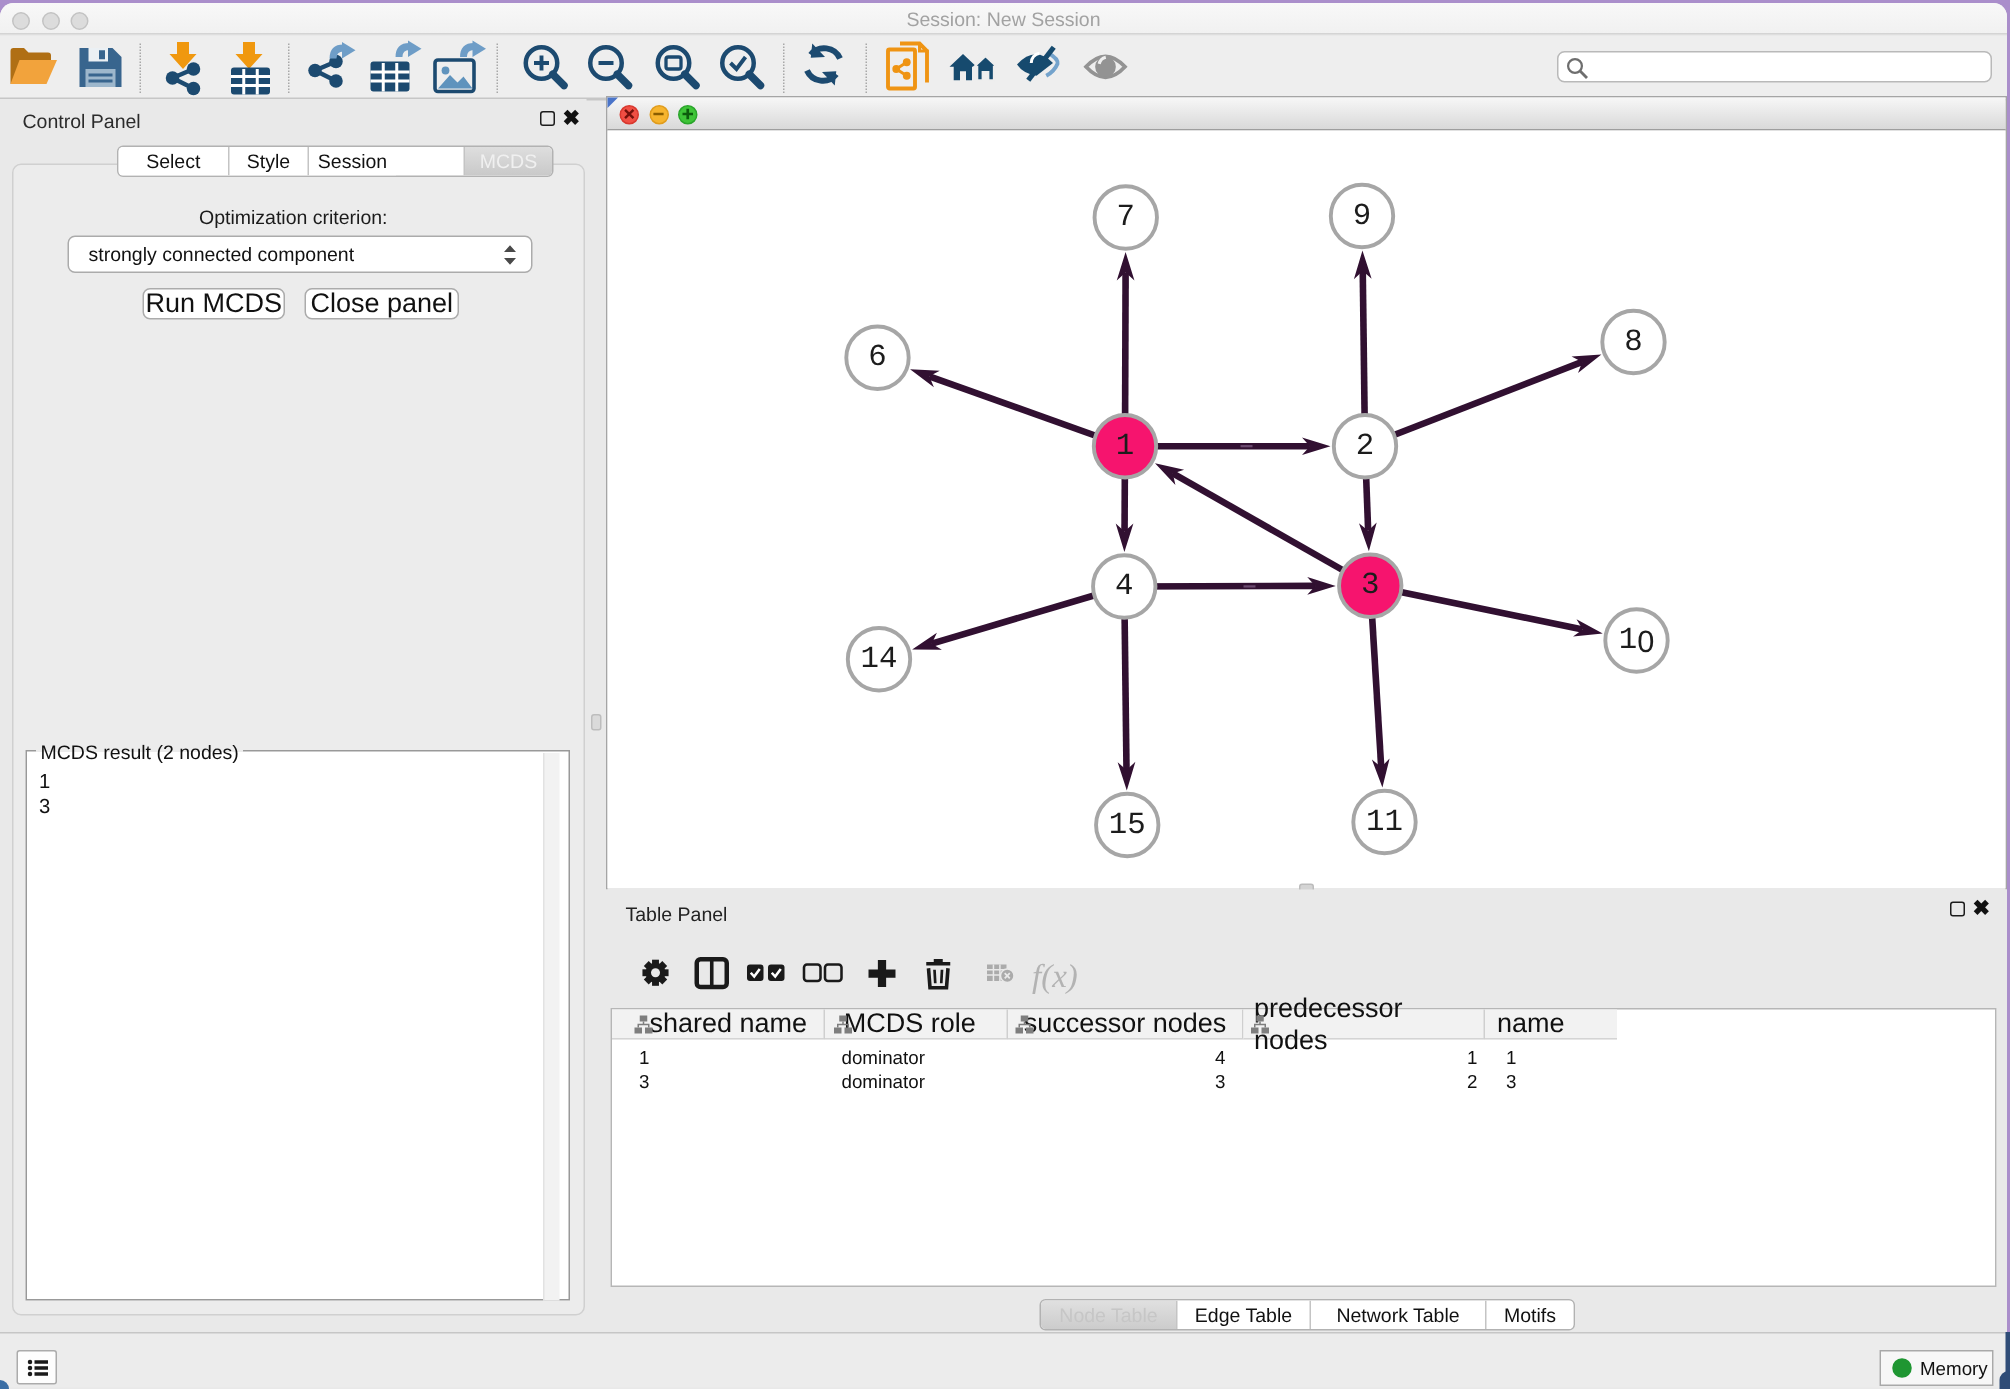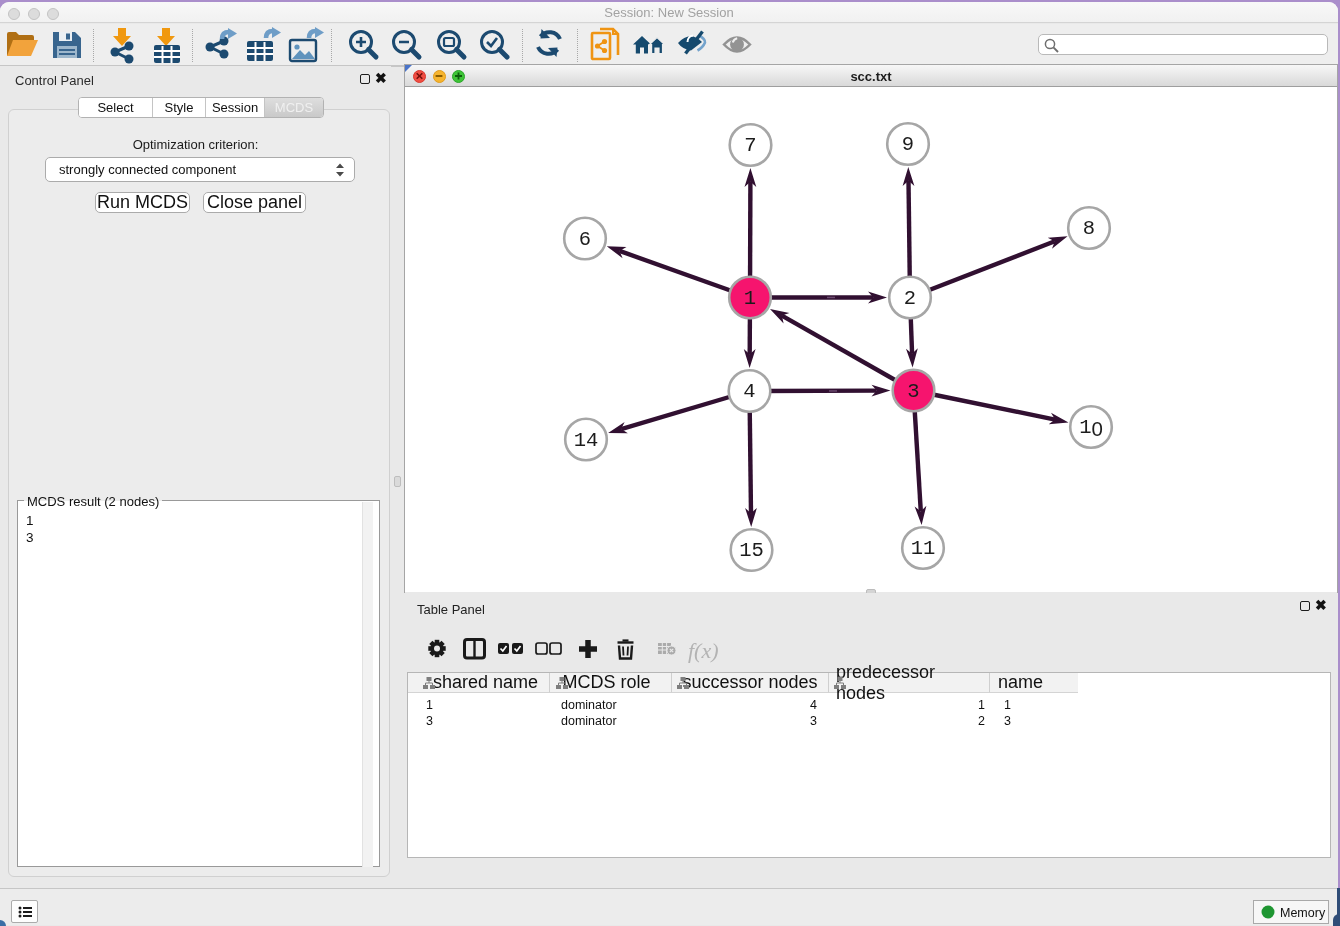--- a/index.html
+++ b/index.html
@@ -22,21 +22,21 @@
 
 #cp{position:absolute;left:0;top:64px;width:391px;height:822px;background:#e9e9e9;}
 #cp .hdr{position:absolute;left:15px;top:7px;font-size:13px;color:#2b2b2b;}
 .maxico{position:absolute;width:10px;height:10px;border:1.5px solid #1c1c1c;border-radius:2px;}
 .xico{position:absolute;font-size:14px;font-weight:bold;color:#111;}
 #cptabs{position:absolute;left:78px;top:31px;height:21px;display:flex;z-index:3;
  border:1px solid #b2b2b2;border-radius:4px;overflow:hidden;background:#fff;}
 #cptabs .t{height:100%;display:flex;align-items:center;justify-content:center;
  font-size:13px;color:#111;border-left:1px solid #c4c4c4;background:#fff;}
 #cptabs .t:first-child{border-left:none;}
-#cptabs .sel{background:linear-gradient(#dedede,#c9c9c9);color:#f0f0f0;}
+#cptabs .sel{background:linear-gradient(#dedede,#c9c9c9);color:#f0f0f0;margin-left:45px;}
 #cpbody{position:absolute;left:8px;top:43px;z-index:1;width:382px;height:768px;
  border:1px solid #d0d0d0;border-radius:6px;background:#ececec;}
 #optlab{z-index:2;position:absolute;left:0;top:71px;width:100%;text-align:center;font-size:13px;color:#1b1b1b;}
 #optsel{z-index:2;position:absolute;left:45px;top:91px;width:310px;height:25px;background:#fff;
  border:1px solid #ababab;border-radius:5px;font-size:13px;color:#111;
  display:flex;align-items:center;padding-left:13px;}
 .btn{z-index:2;position:absolute;top:126px;height:21px;background:#fff;border:1px solid #ababab;
  border-radius:5px;font-size:18px;color:#111;display:flex;align-items:center;justify-content:center;}
 #mcdsbox{z-index:2;position:absolute;left:17px;top:434px;width:363px;height:367px;background:#fff;
  border:1px solid #999;}
@@ -270,21 +270,20 @@
     <g stroke="#74100b" stroke-width="1.6">
             <path d="M6.7 8.2 L12.3 13.8 M12.3 8.2 L6.7 13.8"></path>
           </g>
     <g stroke="#8a5d00" stroke-width="1.8">
             <path d="M25.6 11 L32.4 11"></path>
           </g>
     <g stroke="#0c5c0c" stroke-width="1.8">
             <path d="M45 11 L52 11 M48.5 7.5 L48.5 14.5"></path>
           </g>
    </svg>
-   <div id="nft">scc.txt</div>
    <div class="abs" style="left:0;top:0;width:0;height:0;border-top:7px solid #4a74c9;border-right:7px solid transparent;"></div>
   </div>
   <div id="nfcanvas"></div>
  </div>
  <div class="abs" style="left:866px;top:587px;width:10px;height:7px;background:#d4d4d4;border:1px solid #bcbcbc;border-radius:2px;"></div>
 <svg width="933" height="505" viewBox="0 0 933 505" style="position:absolute;left:405px;top:85px;" font-family="Liberation Mono, monospace">
       <line x1="345.0" y1="210.5" x2="345.4" y2="94.7" stroke="#311031" stroke-width="4.4"></line>
       <polygon points="345.4,81.0 351.3,100.0 345.4,94.7 339.5,100.0" fill="#311031"></polygon>
       <line x1="345.0" y1="210.5" x2="214.5" y2="163.9" stroke="#311031" stroke-width="4.4"></line>
       <polygon points="201.7,159.2 221.5,160.1 214.5,163.9 217.6,171.2" fill="#311031"></polygon>
@@ -424,20 +423,26 @@
    <div class="td" style="left:153px;top:23.5px;">dominator</div>
    <div class="td" style="left:264px;top:23.5px;width:145px;text-align:right;">4</div>
    <div class="td" style="left:421px;top:23.5px;width:156px;text-align:right;">1</div>
    <div class="td" style="left:596px;top:23.5px;">1</div>
    <div class="td" style="left:18px;top:39.5px;">3</div>
    <div class="td" style="left:153px;top:39.5px;">dominator</div>
    <div class="td" style="left:264px;top:39.5px;width:145px;text-align:right;">3</div>
    <div class="td" style="left:421px;top:39.5px;width:156px;text-align:right;">2</div>
    <div class="td" style="left:596px;top:39.5px;">3</div>
   </div>
+  <div id="btabs">
+   <div class="t sel" style="width:90px;">Node Table</div>
+   <div class="t" style="width:89px;">Edge Table</div>
+   <div class="t" style="width:117px;">Network Table</div>
+   <div class="t" style="width:59px;">Motifs</div>
+  </div>
  </div>
 
  <div id="status">
   <div id="listbtn">
    <svg width="27" height="22">
     <g fill="#1a1a1a">
             <circle cx="8" cy="7" r="1.5"></circle>
             <circle cx="8" cy="11" r="1.5"></circle>
             <circle cx="8" cy="15" r="1.5"></circle>
     <path d="M11 7 L20 7 M11 11 L20 11 M11 15 L20 15" stroke="#1a1a1a" stroke-width="2.2"></path>

